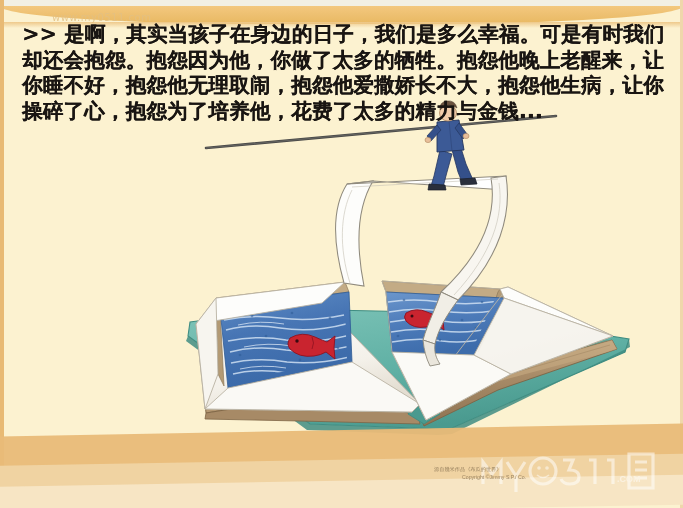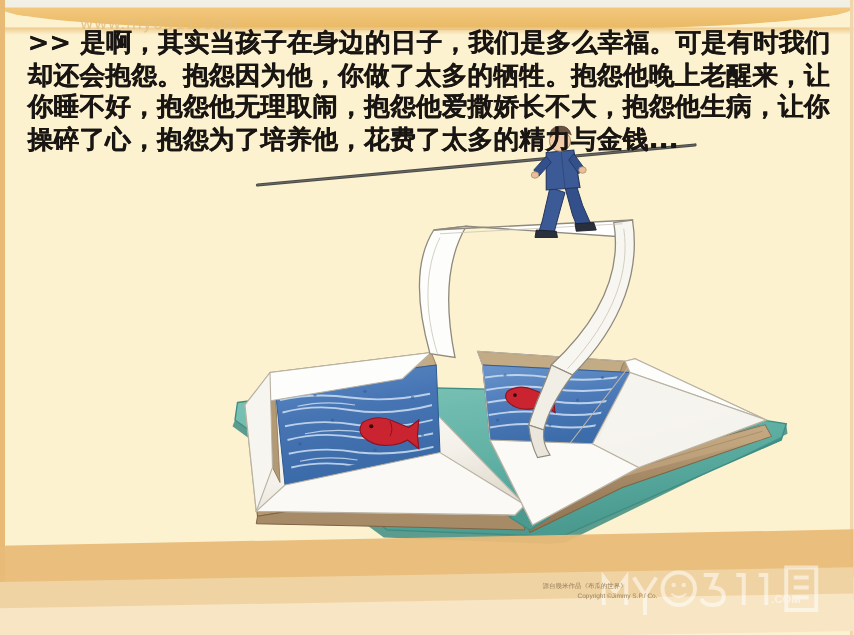--- a/index.html
+++ b/index.html
@@ -74,22 +74,22 @@
   .edge-right {
     position: absolute;
     right: 0; top: 0;
     width: 3px; height: 508px;
     background: #efd7ab;
   }
 
   
   .wm-top {
     position: absolute;
-    left: 64px; top: 12px;
-    font-size: 13px;
+    left: 52px; top: 12px;
+    font-size: 10px;
     letter-spacing: 0.5px;
     color: #e3c083;
     opacity: 0.85;
     white-space: nowrap;
   }
   .wm-logo {
     position: absolute;
     right: 6px; top: 440px;
     width: 200px; height: 62px;
     opacity: 0.55;

